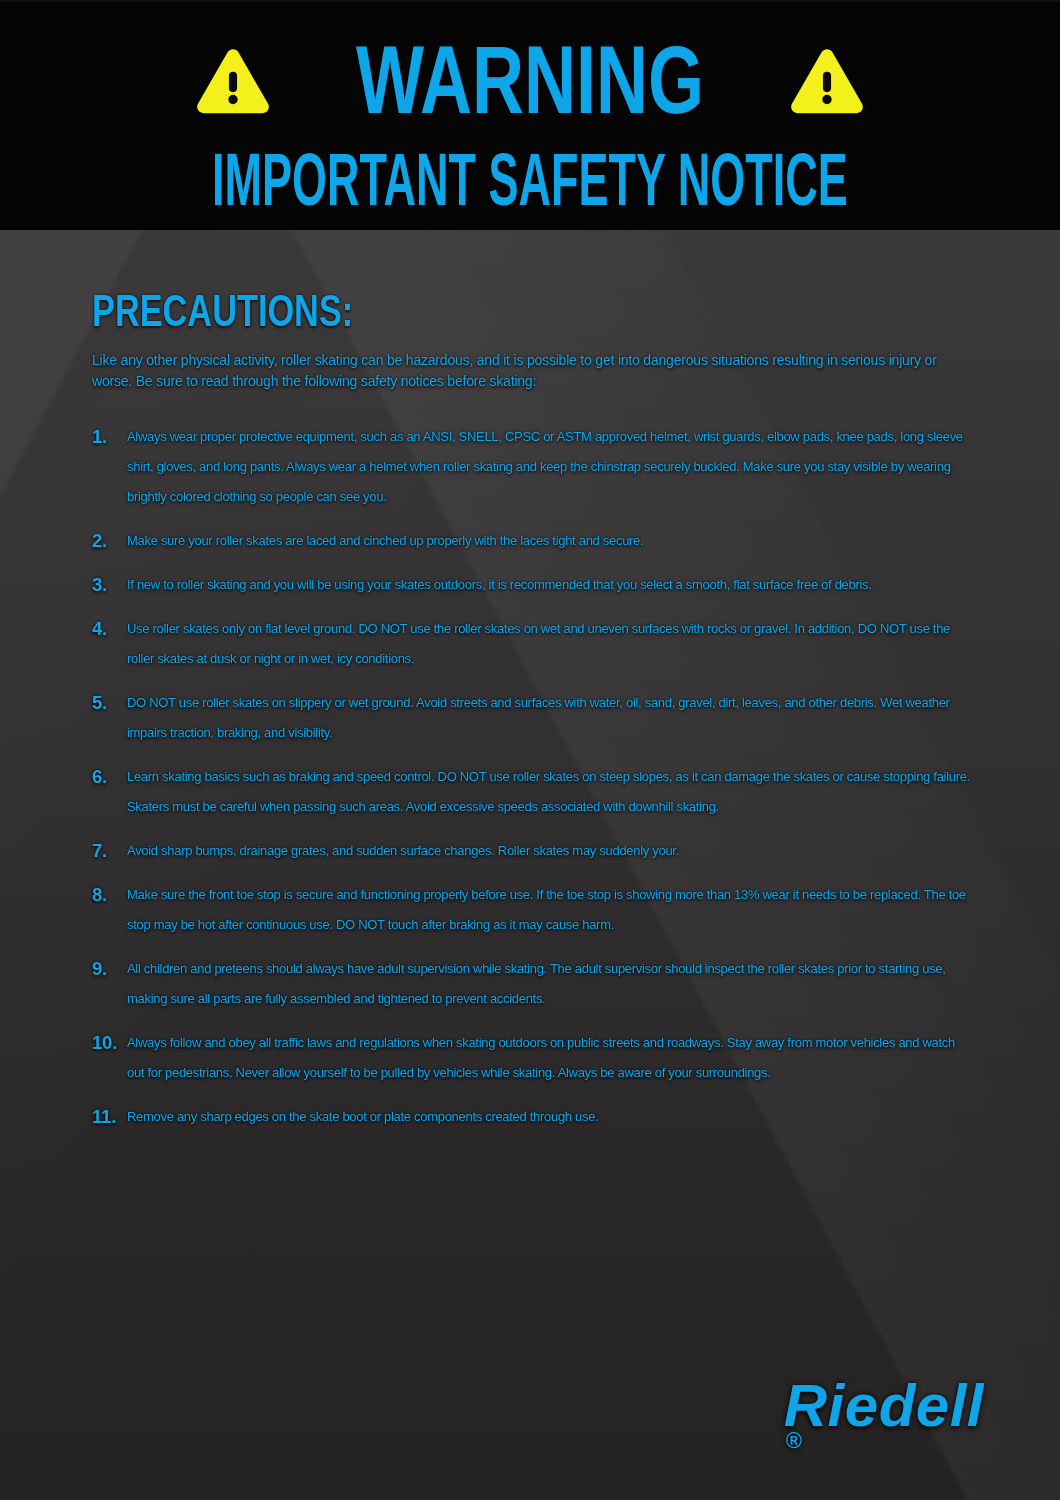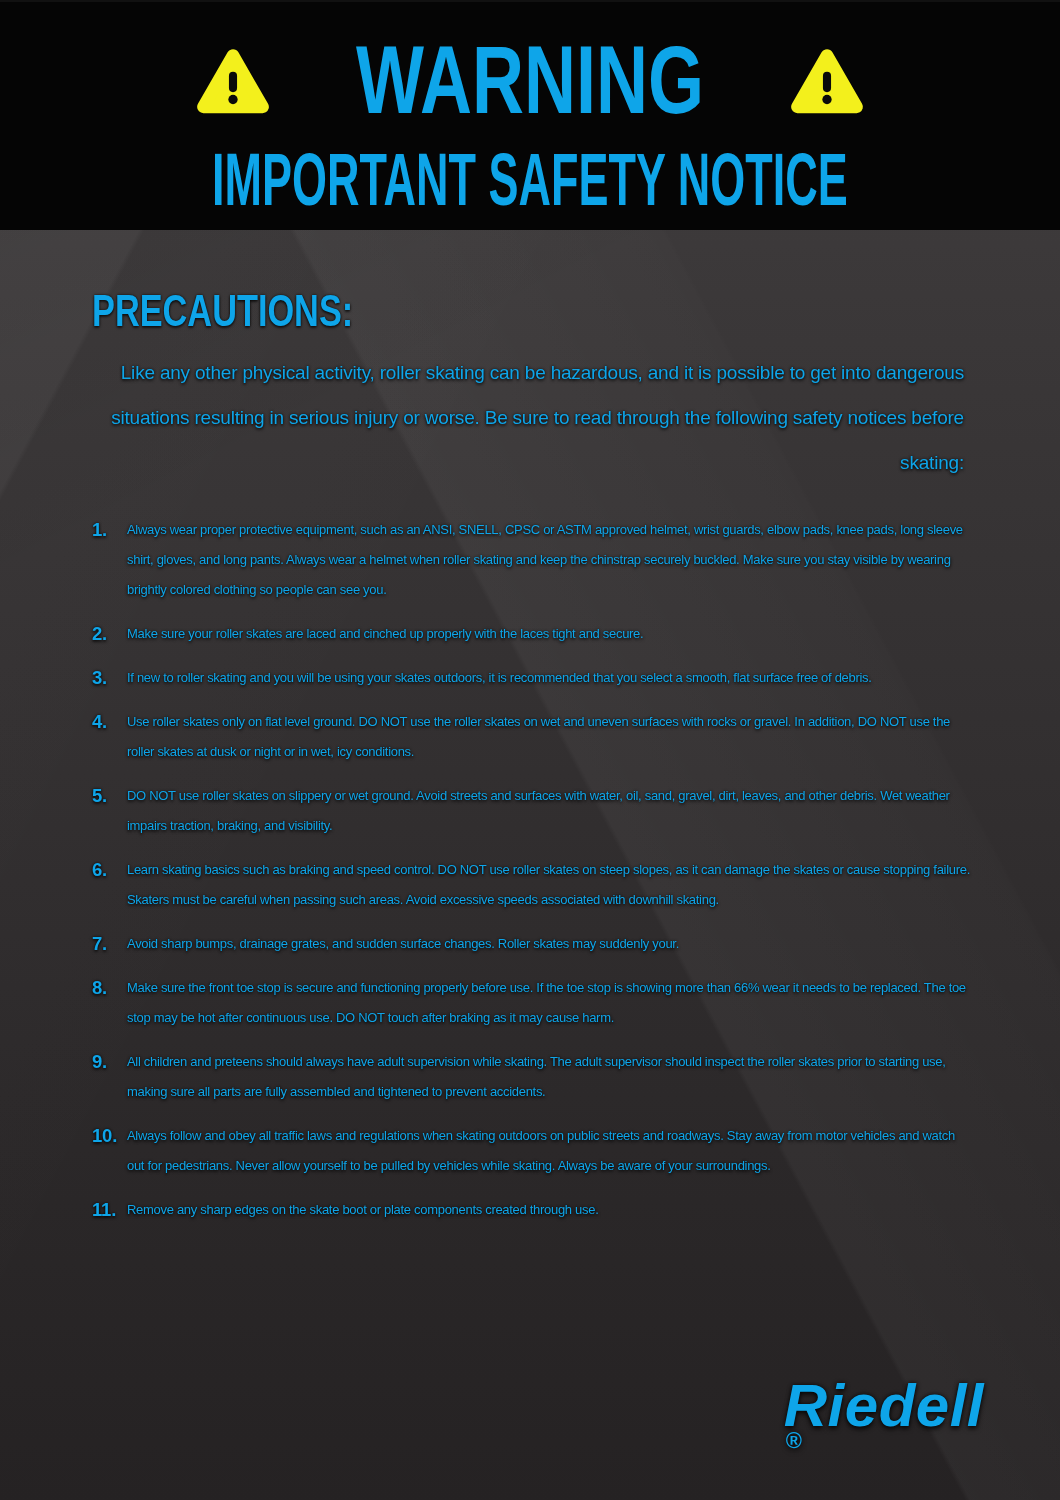--- a/index.html
+++ b/index.html
@@ -52,21 +52,21 @@
   .shadowed{ text-shadow:0 0 3px rgba(0,0,0,0.85), 0 2px 3px rgba(0,0,0,0.6); }
   .precautions-heading{
     font-size:44px;font-weight:bold;line-height:46px;
     transform:scaleX(0.78);transform-origin:left center;
     white-space:nowrap;
     display:inline-block;
   }
   .intro{
     margin-top:16px;
     max-width:872px;
-    font-size:19px;line-height:45px;letter-spacing:-0.2px;text-align:right;
+    font-size:14px;line-height:21px;letter-spacing:-0.2px;
   }
   .list{
     margin-top:30px;
   }
   .item{
     display:grid;
     grid-template-columns:35px 1fr;
     margin-bottom:14px;
   }
   .item .num{
@@ -148,21 +148,21 @@
         <div class="item">
           <span class="num shadowed">6.</span>
           <span class="txt shadowed">Learn skating basics such as braking and speed control. DO NOT use roller skates on steep slopes, as it can damage the skates or cause stopping failure. Skaters must be careful when passing such areas. Avoid excessive speeds associated with downhill skating.</span>
         </div>
         <div class="item">
           <span class="num shadowed">7.</span>
           <span class="txt shadowed">Avoid sharp bumps, drainage grates, and sudden surface changes. Roller skates may suddenly your.</span>
         </div>
         <div class="item">
           <span class="num shadowed">8.</span>
-          <span class="txt shadowed">Make sure the front toe stop is secure and functioning properly before use. If the toe stop is showing more than 66% wear it needs to be replaced. The toe stop may be hot after continuous use. DO NOT touch after braking as it may cause harm.</span>
+          <span class="txt shadowed">Make sure the front toe stop is secure and functioning properly before use. If the toe stop is showing more than 13% wear it needs to be replaced. The toe stop may be hot after continuous use. DO NOT touch after braking as it may cause harm.</span>
         </div>
         <div class="item">
           <span class="num shadowed">9.</span>
           <span class="txt shadowed">All children and preteens should always have adult supervision while skating. The adult supervisor should inspect the roller skates prior to starting use, making sure all parts are fully assembled and tightened to prevent accidents.</span>
         </div>
         <div class="item">
           <span class="num shadowed">10.</span>
           <span class="txt shadowed">Always follow and obey all traffic laws and regulations when skating outdoors on public streets and roadways. Stay away from motor vehicles and watch out for pedestrians. Never allow yourself to be pulled by vehicles while skating. Always be aware of your surroundings.</span>
         </div>
         <div class="item">

